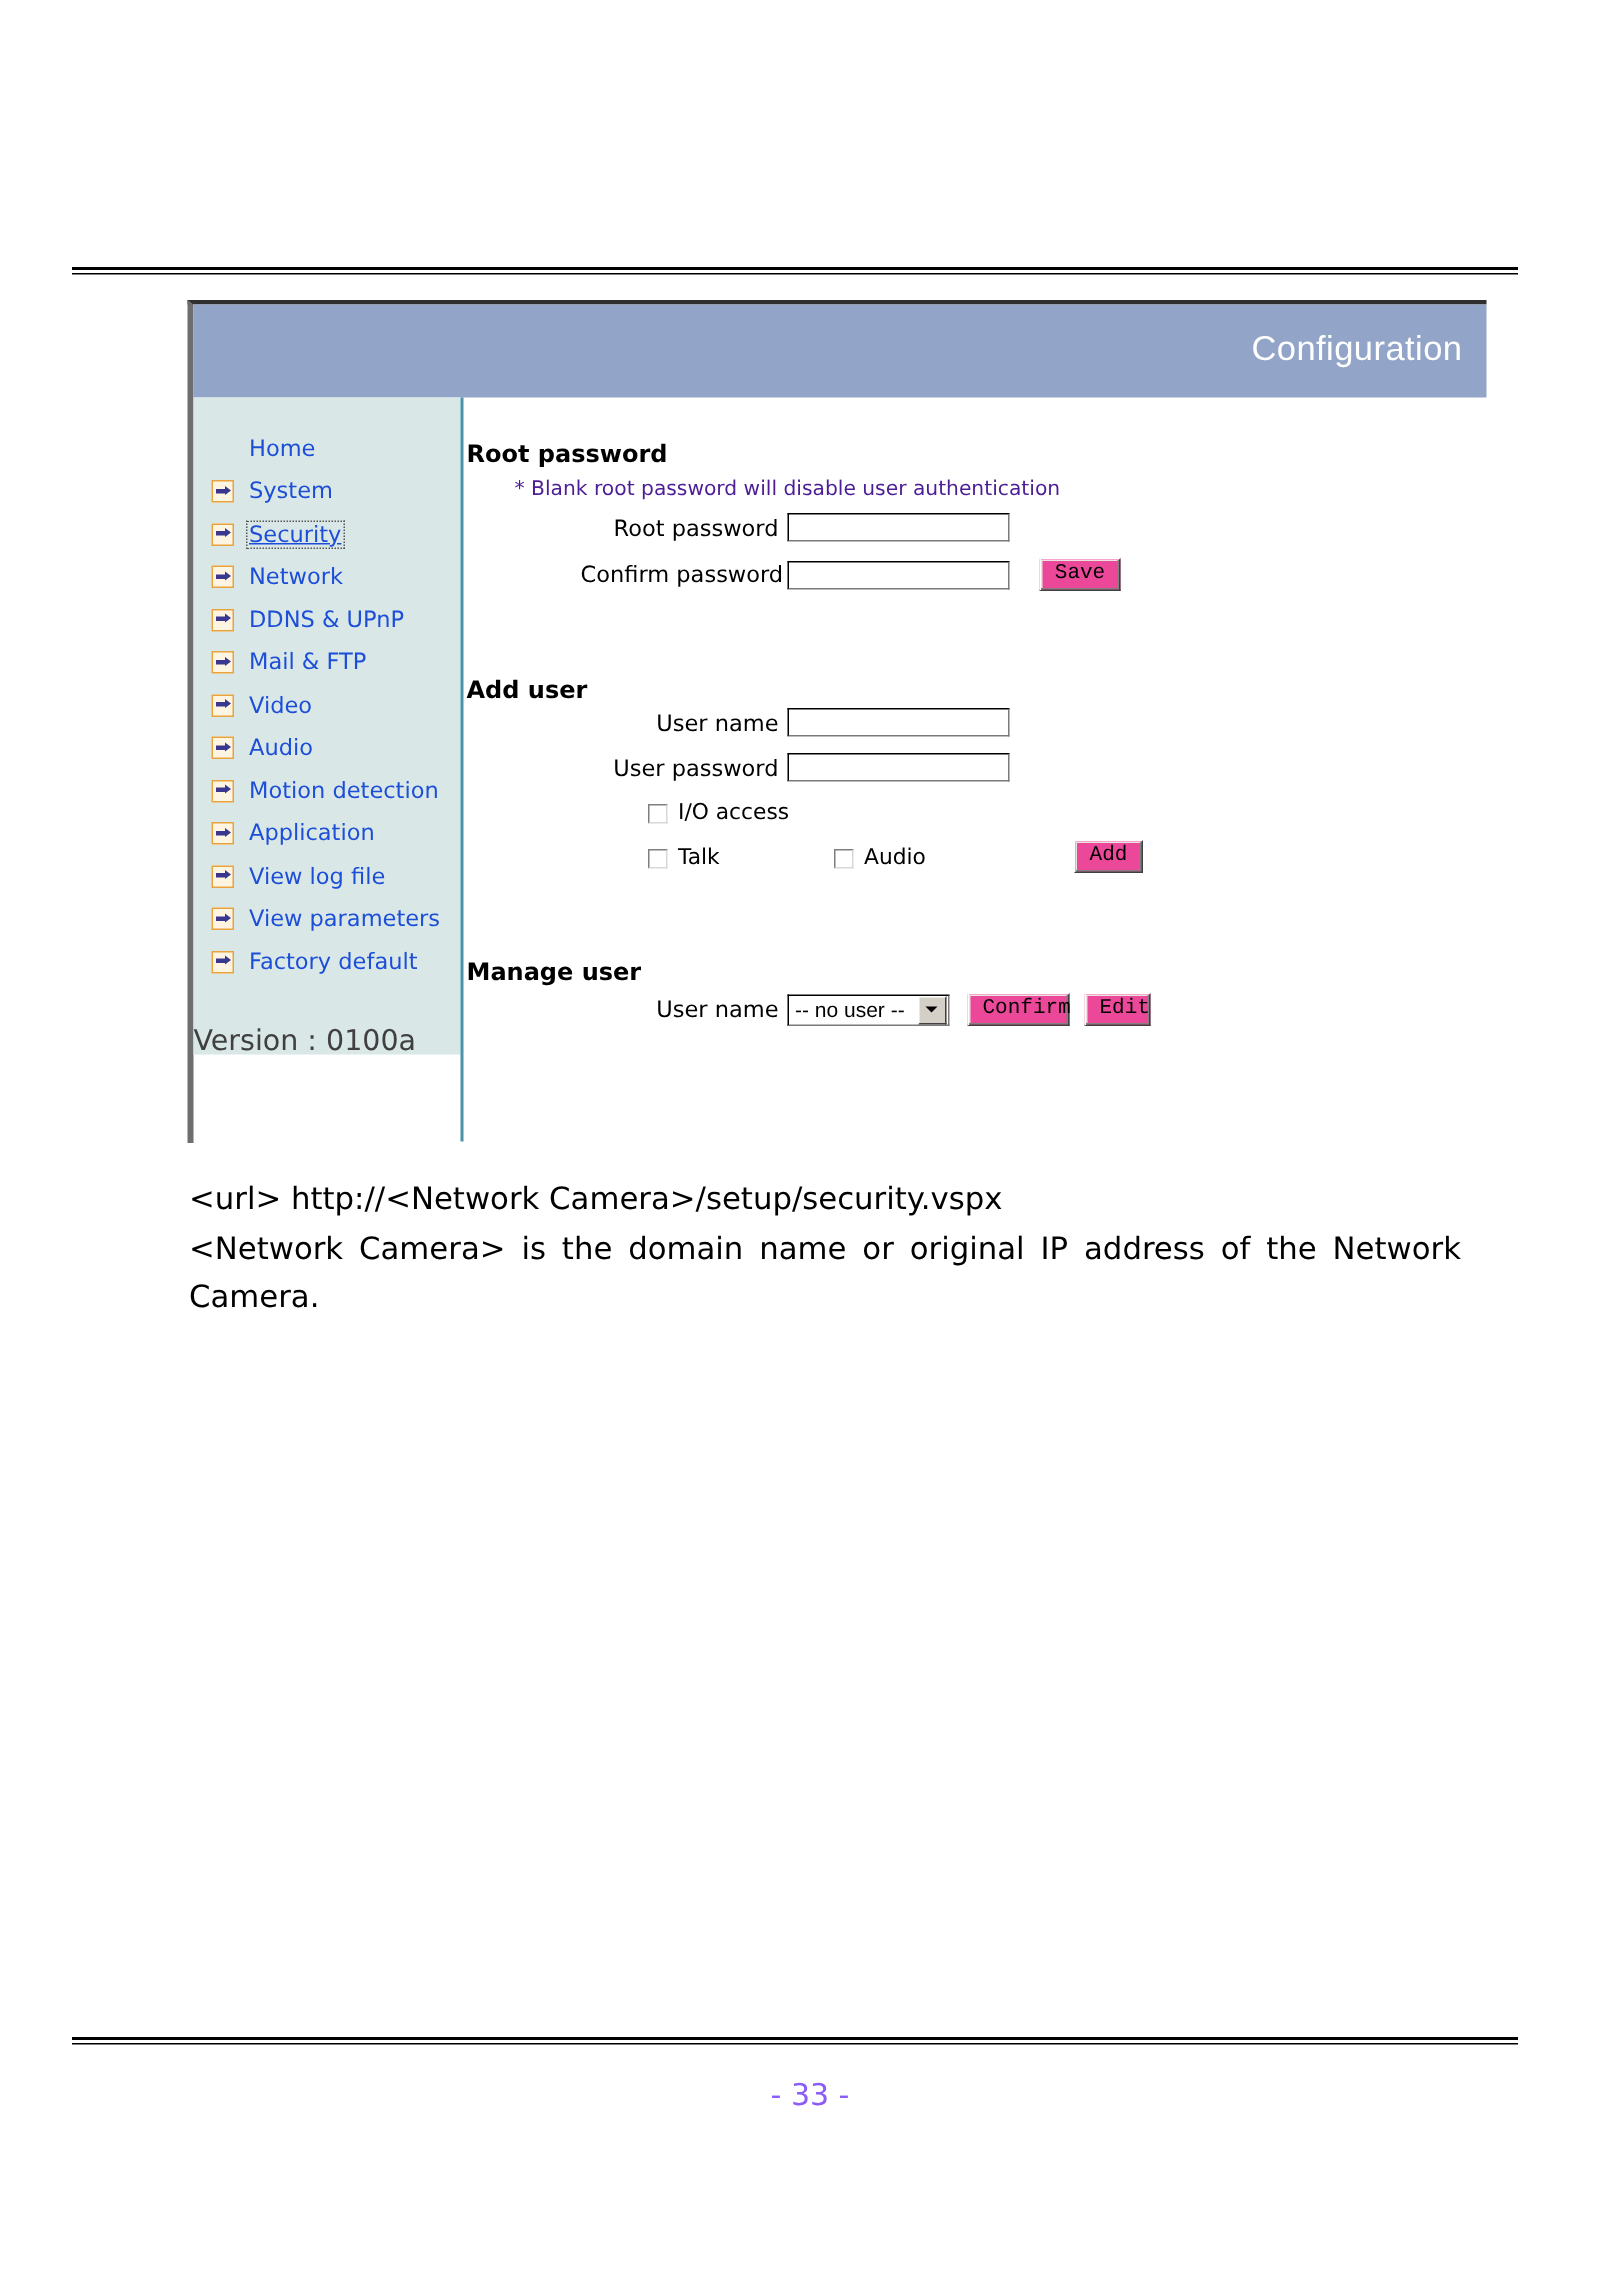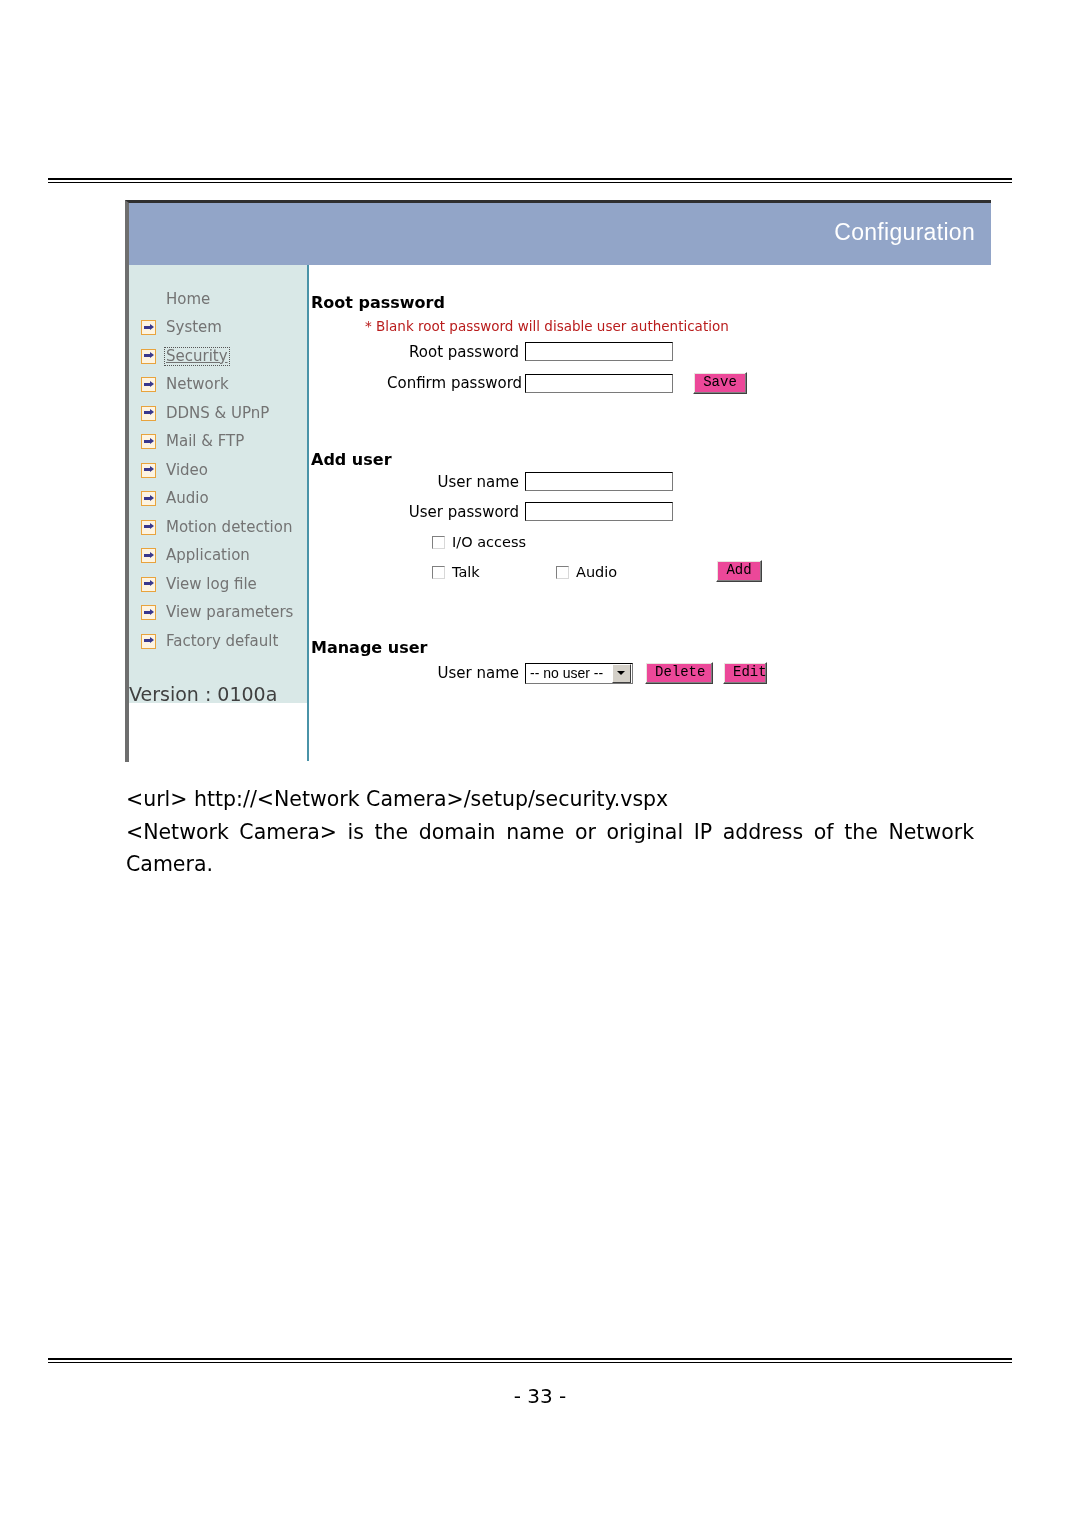--- a/index.html
+++ b/index.html
@@ -43,21 +43,21 @@
   #bottom-rule .thin  { top: 4px; }
 
   
   #page-footer {
     position: absolute;
     top: 1384px;
     left: 0;
     width: 1080px;
     text-align: center;
     font-size: 20px;
-    color: #000000;
+    color: #8b5cf6;
     font-family: "DejaVu Sans", sans-serif;
   }
 
   
   #camera-ui {
     position: absolute;
     left: 125px;
     top: 200px;
     width: 866px;
     height: 562px;
@@ -103,21 +103,21 @@
     top: 20px;
     width: 178px;
   }
   .sidebar-item {
     position: relative;
     height: 28.5px;
     padding-left: 12px;
     display: flex;
     align-items: center;
     font-size: 15px;
-    color: #737373;
+    color: #1d4ed8;
     font-family: "DejaVu Sans", sans-serif;
     white-space: nowrap;
   }
   .sb-icon {
     width: 15px;
     height: 15px;
     margin-right: 10px;
     flex: 0 0 auto;
     position: relative;
     display: inline-block;
@@ -206,23 +206,22 @@
   .section-title {
     position: absolute;
     font-size: 16px;
     font-weight: bold;
     color: #000000;
     white-space: nowrap;
   }
   .hint-text {
     position: absolute;
     font-size: 13.5px;
-    color: #b91c1c;
-    white-space: nowrap;
-    margin-left: 22px;
+    color: #4c1d95;
+    white-space: nowrap;
   }
   .field-row {
     position: absolute;
     display: flex;
     align-items: center;
     white-space: nowrap;
   }
   .field-label {
     font-size: 15px;
     color: #000000;
@@ -463,21 +462,21 @@
     <button class="btn" style="position:absolute; left:405px; top:271px; width:46px;">Add</button>
 
     <div class="section-title" style="left:0px; top:349px;">Manage user</div>
 
     <div class="field-row" style="left:96px; top:373px;">
       <span class="field-label" style="width:112px;">User name</span>
       <span class="select-box" style="width:108px;">
         <span class="select-value">-- no user --</span>
         <span class="select-arrow"></span>
       </span>
-      <button class="btn" style="margin-left:12px; width:68px;">Delete</button>
+      <button class="btn" style="margin-left:12px; width:68px;">Confirm</button>
       <button class="btn" style="margin-left:10px; width:44px;">Edit</button>
     </div>
 
   </div>
 </div>
 
 <div class="body-text" id="url-line">&lt;url&gt; http://&lt;Network Camera&gt;/setup/security.vspx</div>
 
 <div class="body-text" id="desc-para">&lt;Network Camera&gt; is the domain name or original IP address of the Network Camera.</div>
 

